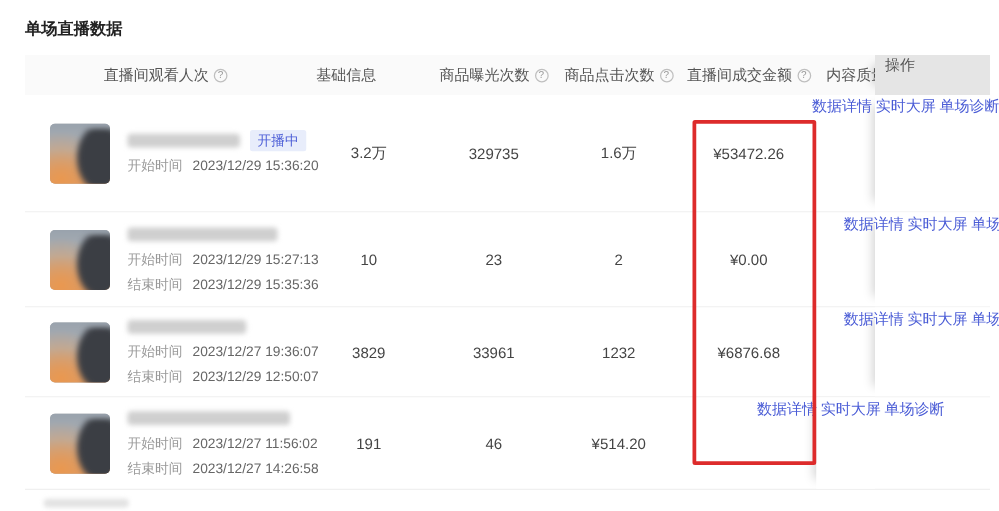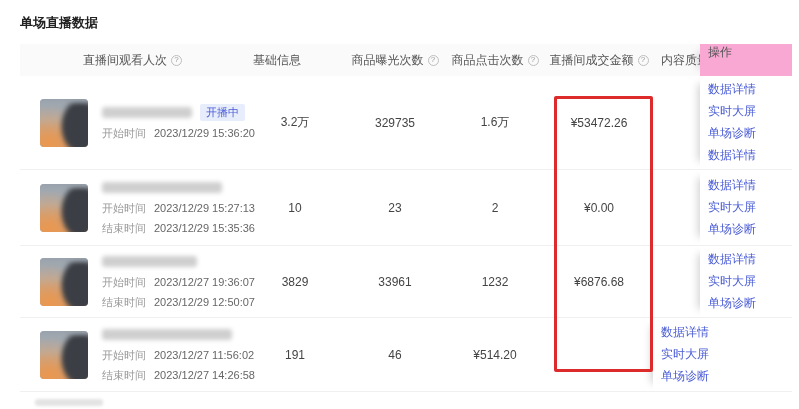--- a/index.html
+++ b/index.html
@@ -67,25 +67,25 @@
   .w100 { width: 100px; } .w120 { width: 120px; } .w95 { width: 95px; } .w130 { width: 130px; }
   .badge {
     font-size: 11px; color: #4a5cd6; background: #e8edfb;
     padding: 1px 6px; border-radius: 2px; white-space: nowrap; flex: none;
   }
   .timeline { font-size: 11px; white-space: nowrap; line-height: 15px; }
   .timeline .tlabel { color: #999; margin-right: 8px; margin-top: 44px; }
   .timeline .tval { color: #666; }
   .cell.quality { }
   .cell.ops, .th.ops {
-    background: #fff; flex-direction: column; align-items: flex-start;
+    background: #fff; flex-direction: row; align-items: flex-start;
     justify-content: center; padding-left: 8px; gap: 3px;
     box-shadow: -10px 0 8px -8px rgba(0,0,0,0.18);
   }
-  .th.ops { background: #f9a8d4; flex-direction: row; justify-content: flex-start; }
+  .th.ops { background: #e5e5e5; flex-direction: row; justify-content: flex-start; }
   .oplink {
     color: #4a5cd6; font-size: 12px; line-height: 19px;
     text-decoration: none; cursor: pointer; white-space: nowrap;
   }
   .red-box {
     position: absolute; left: 554px; top: 96px; width: 99px; height: 276px;
     border: 3px solid #dd2b2b; border-radius: 2px;
     pointer-events: none; z-index: 10;
   }
   .cutoff-blur {

